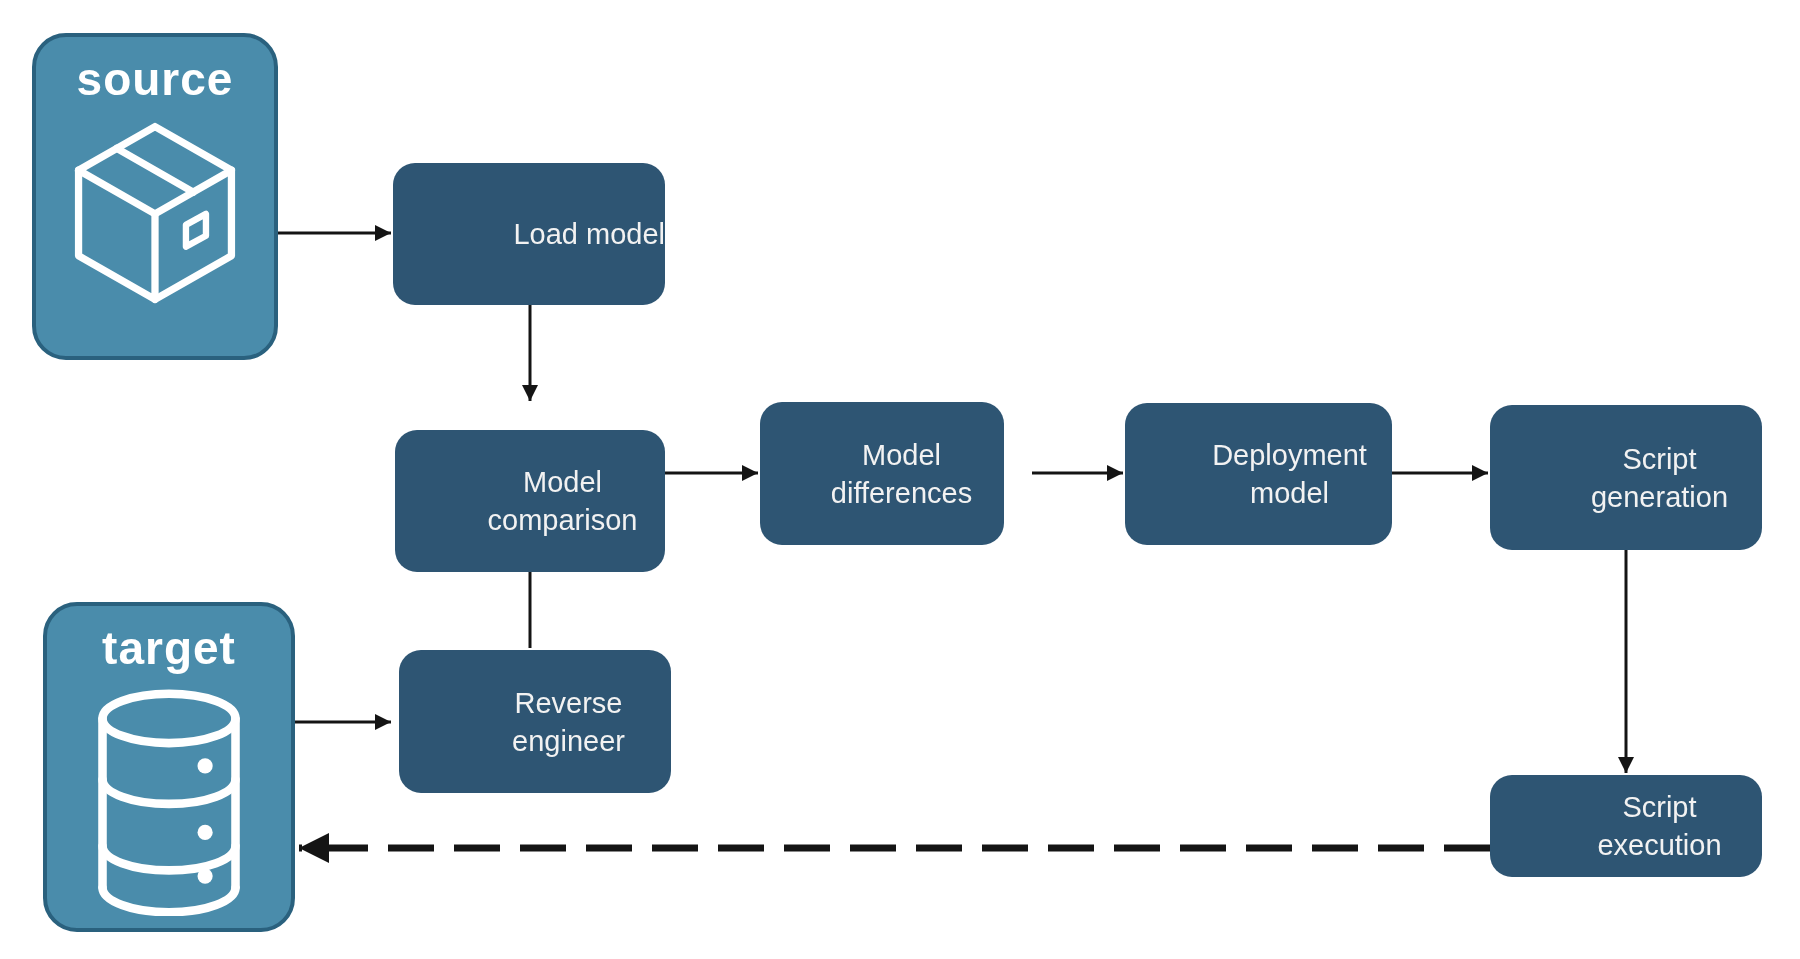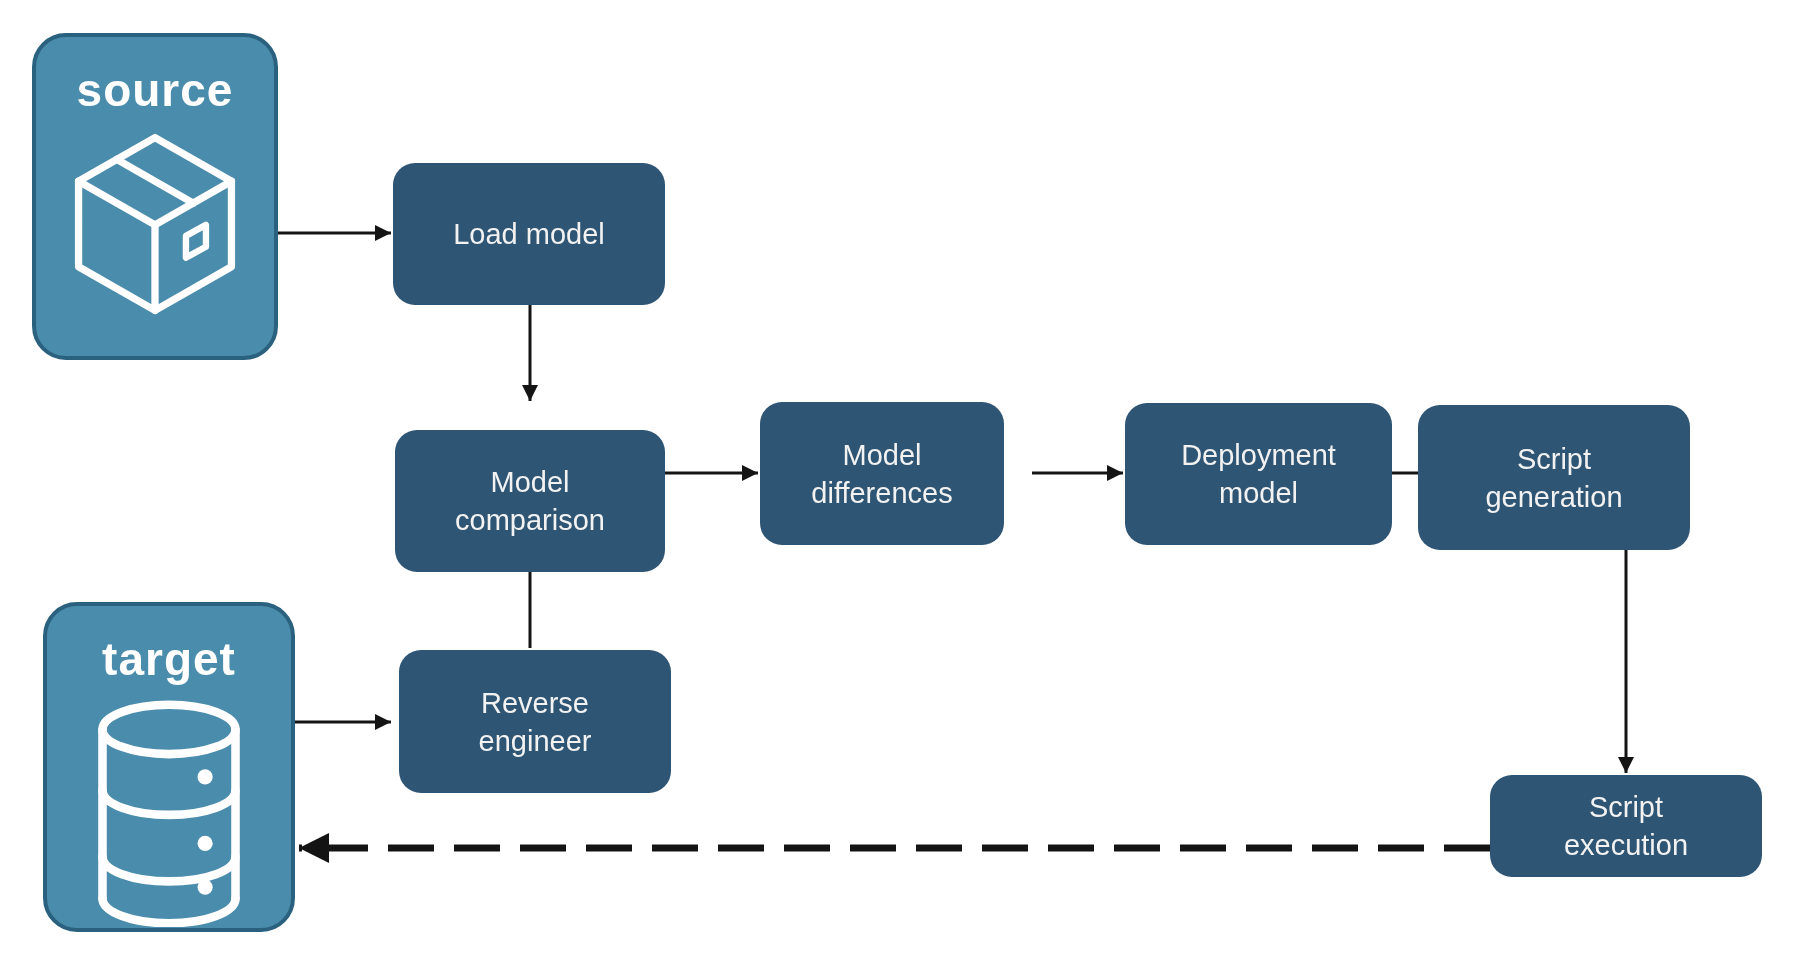--- a/index.html
+++ b/index.html
@@ -22,53 +22,53 @@
     position: absolute;
     background: #4A8CAB;
     border: 4px solid #2A617E;
     border-radius: 34px;
     box-sizing: border-box;
     display: flex;
     flex-direction: column;
     align-items: center;
   }
   .store-label {
-    margin-top: 28px;
+    margin-top: 17px;
     color: #ffffff;
     font-size: 46px;
     font-weight: bold;
     letter-spacing: 1px;
     line-height: 1.1;
   }
   .store-icon { margin-top: 14px; }
   
   .process {
     position: absolute;
     background: #2E5573;
     border-radius: 22px;
     box-sizing: border-box;
     display: flex;
     align-items: center;
-    justify-content: center;
+    justify-content: flex-end;
     text-align: center;
   }
   .process-label {
     color: #F2F2F2;
     font-size: 29px;
     line-height: 38px;
     max-width: 205px;
   }
   
   .node-source            { left: 32px;   top: 33px;  width: 246px; height: 327px; }
   .node-target            { left: 43px;   top: 602px; width: 252px; height: 330px; }
   .node-load-model        { left: 393px;  top: 163px; width: 272px; height: 142px; }
   .node-model-comparison  { left: 395px;  top: 403px; width: 270px; height: 142px; margin-top: 27px; }
   .node-model-differences { left: 760px;  top: 402px; width: 244px; height: 143px; }
   .node-deployment-plan   { left: 1125px; top: 403px; width: 267px; height: 142px; }
-  .node-script-generation { left: 1418px; top: 405px; width: 272px; height: 145px; }
+  .node-script-generation { left: 1490px; top: 405px; width: 272px; height: 145px; }
   .node-reverse-engineer  { left: 399px;  top: 650px; width: 272px; height: 143px; }
   .node-script-execution  { left: 1490px; top: 775px; width: 272px; height: 102px; }
 </style>
 </head>
 <body>
 
 <div class="canvas">
 
   <svg class="edges" viewBox="0 0 1800 959">
     <defs>

